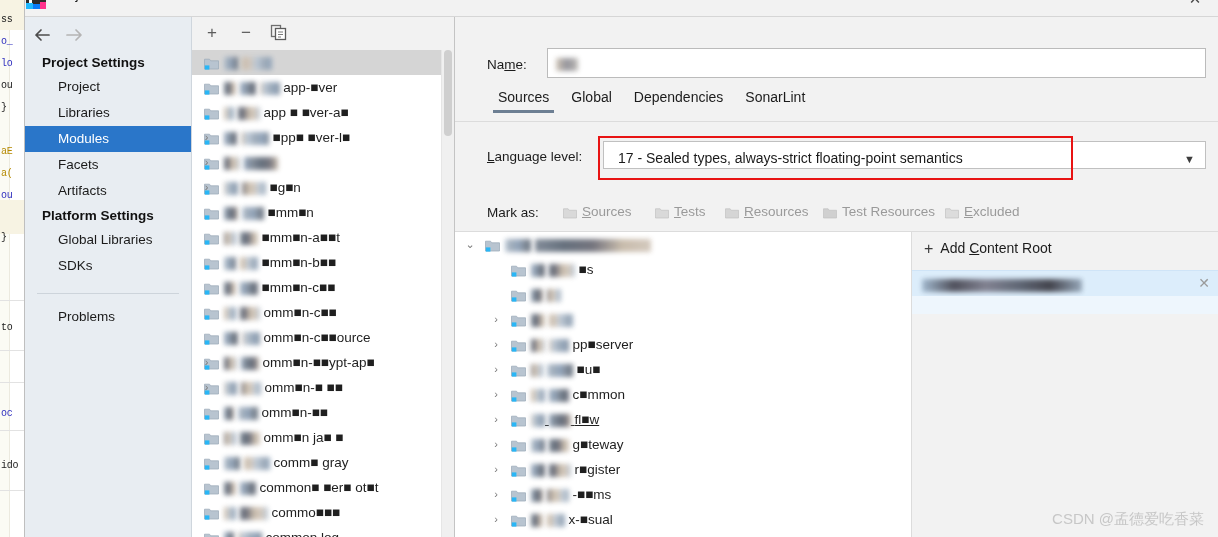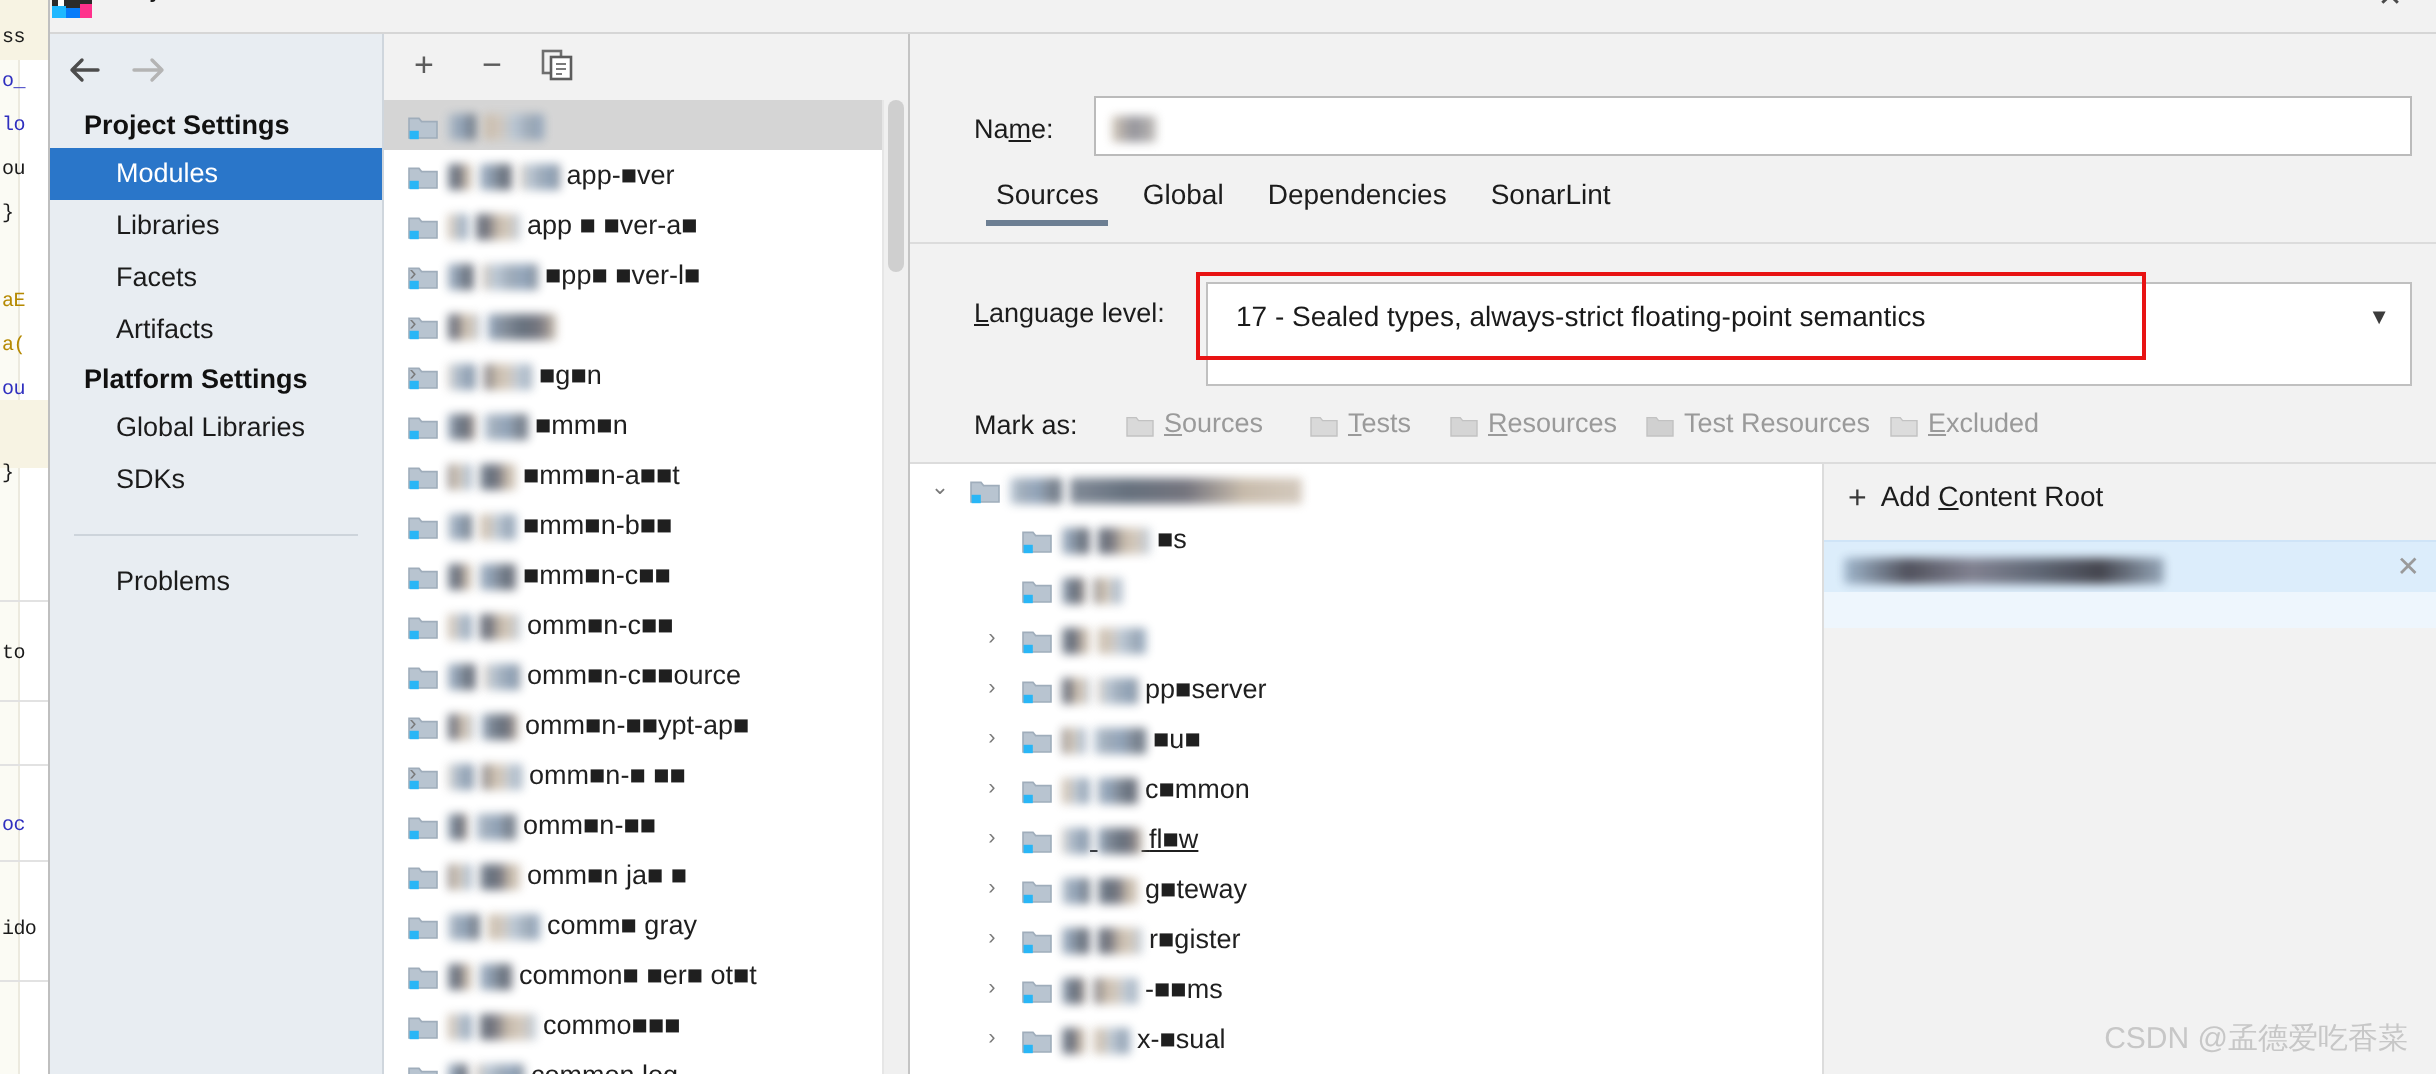--- a/index.html
+++ b/index.html
@@ -65,21 +65,21 @@
               border:1px solid #bbbbbb;box-sizing:border-box;}
   .name-val{position:absolute;left:8px;top:7px;}
 
   .tabs{position:absolute;left:32px;top:72px;right:0;height:32px;}
   .tab{position:relative;display:inline-block;padding:0 11px 8px 11px;font-size:14px;color:#1c1c1c;}
   .tab.active:after{content:"";position:absolute;left:6px;right:6px;bottom:0;height:3px;background:#6d7f93;}
   .tab-rule{position:absolute;left:0;right:0;top:104px;height:1px;background:#dcdcdc;}
 
   .lang-row{position:absolute;left:0;top:118px;right:0;height:48px;}
   .lang-lbl{left:32px;top:14px;}
-  .combo{position:absolute;left:148px;top:6px;right:12px;height:52px;background:#fff;
+  .combo{position:absolute;left:148px;top:6px;right:12px;height:28px;background:#fff;
          border:1px solid #c0c0c0;box-sizing:border-box;}
   .combo-txt{position:absolute;left:14px;top:8px;font-size:14px;color:#1a1a1a;white-space:nowrap;}
   .combo-arrow{position:absolute;right:10px;top:11px;color:#3c3c3c;font-size:11px;}
   .redbox{position:absolute;left:143px;top:1px;width:475px;height:44px;border:2px solid #e81313;
           box-sizing:border-box;pointer-events:none;}
 
   .markas{position:absolute;left:0;top:178px;right:0;height:36px;}
   .mark-lbl{left:32px;top:10px;}
   .mk{position:absolute;top:9px;color:#9a9a9a;font-size:13.5px;white-space:nowrap;}
   .mk u{text-decoration:underline;}
@@ -159,22 +159,23 @@
             </svg>
         </div>
         <div class="nav-arrow fwd">
           <svg width="22" height="20" viewBox="0 0 22 20">
               <path d="M4 10h13M18 10l-5-5M18 10l-5 5" stroke="#b4b4b4" stroke-width="1.7" fill="none" stroke-linecap="round" stroke-linejoin="round"></path>
             </svg>
         </div>
       </div>
       <div id="navlist">
           <div class="nav-head">Project Settings</div>
+          <div class="nav-item">Project</div>
+          <div class="nav-item">Libraries</div>
           <div class="nav-item sel">Modules</div>
-          <div class="nav-item">Libraries</div>
           <div class="nav-item">Facets</div>
           <div class="nav-item">Artifacts</div>
           <div class="nav-head">Platform Settings</div>
           <div class="nav-item">Global Libraries</div>
           <div class="nav-item">SDKs</div>
         </div>
       <div class="nav-rule"></div>
       <div class="nav-item">Problems</div>
     </div>
 

